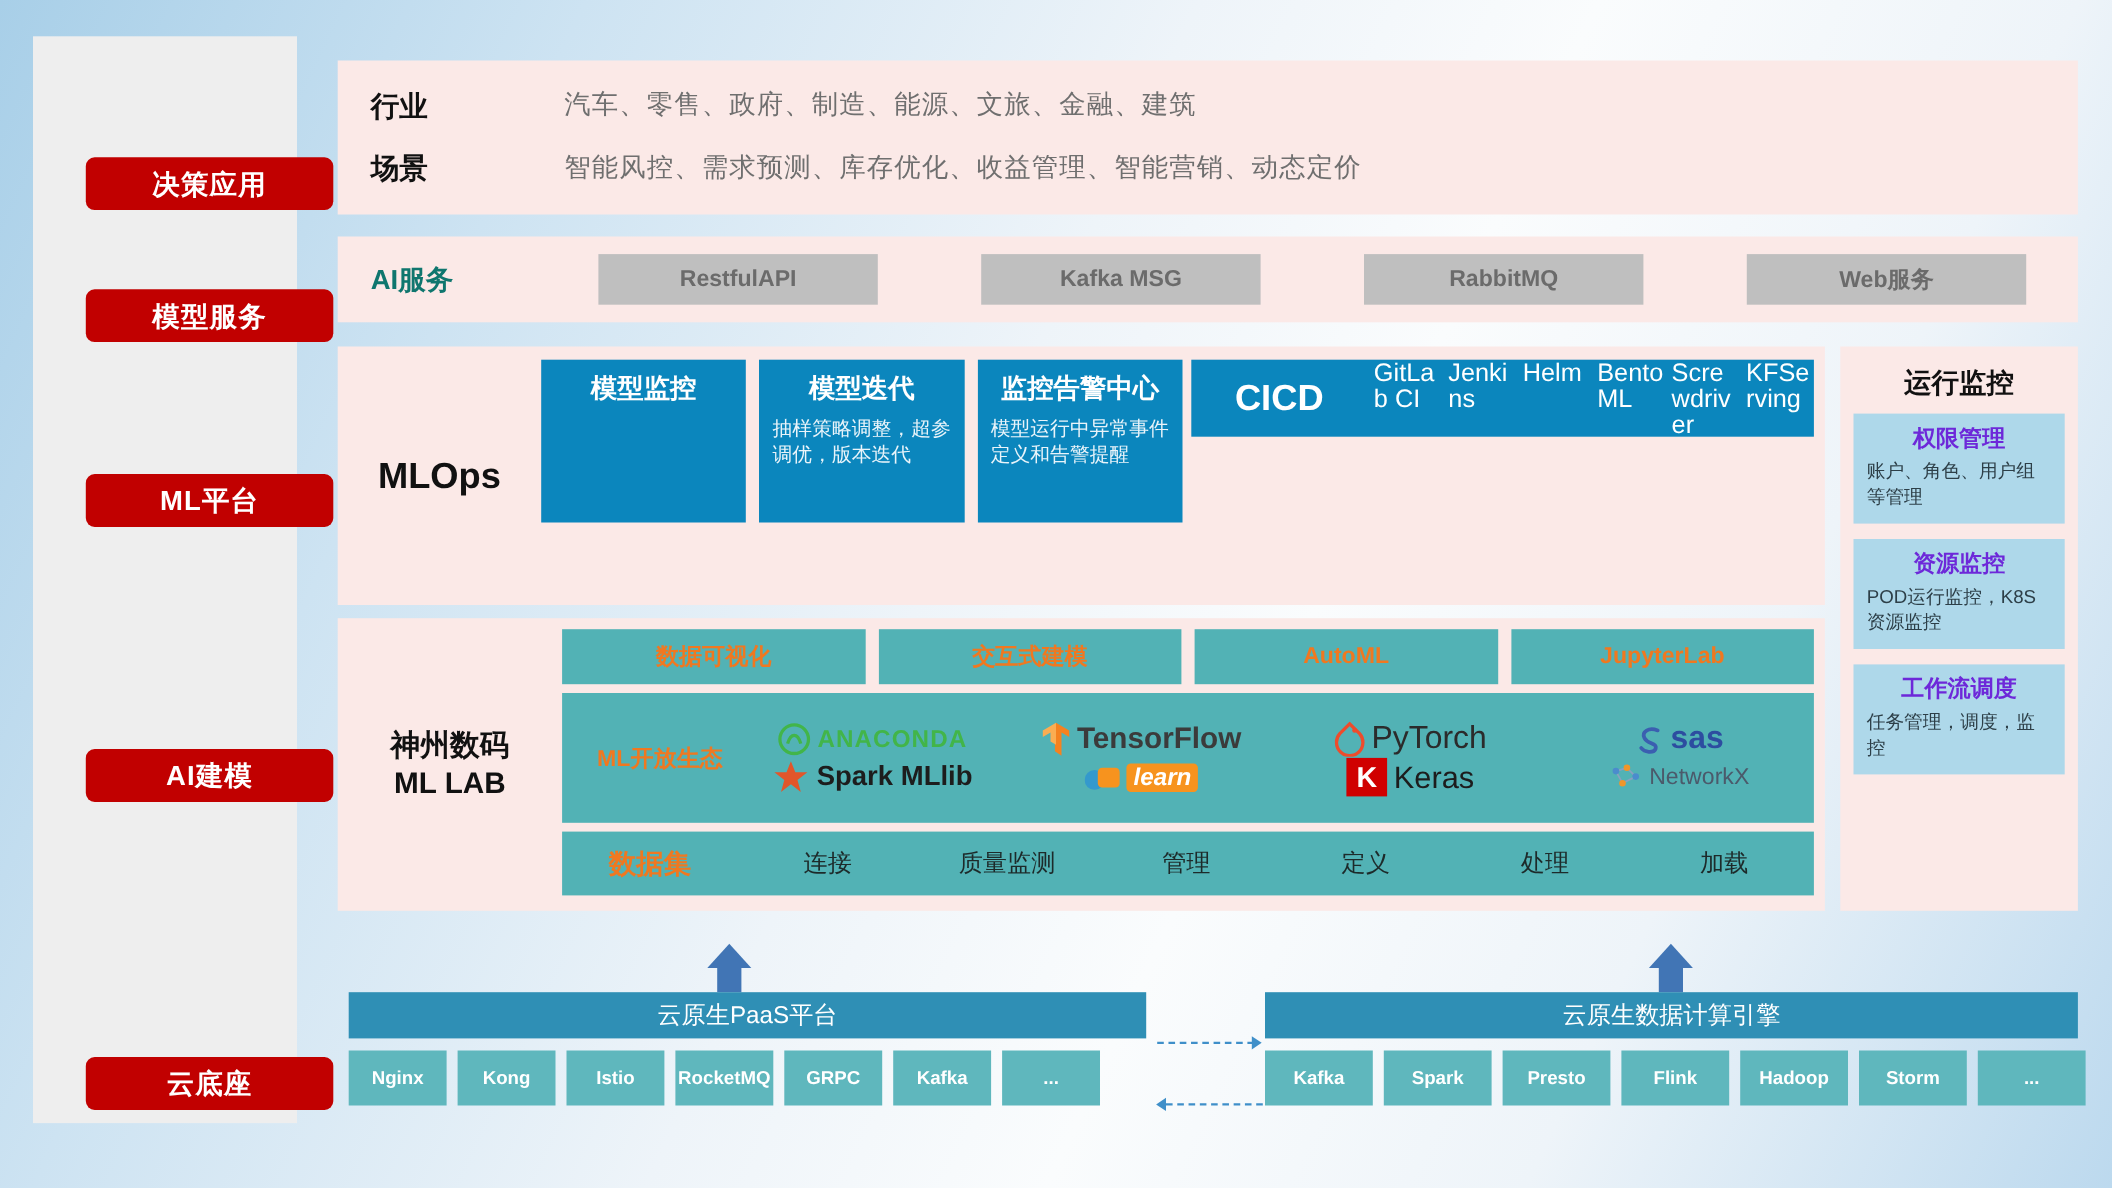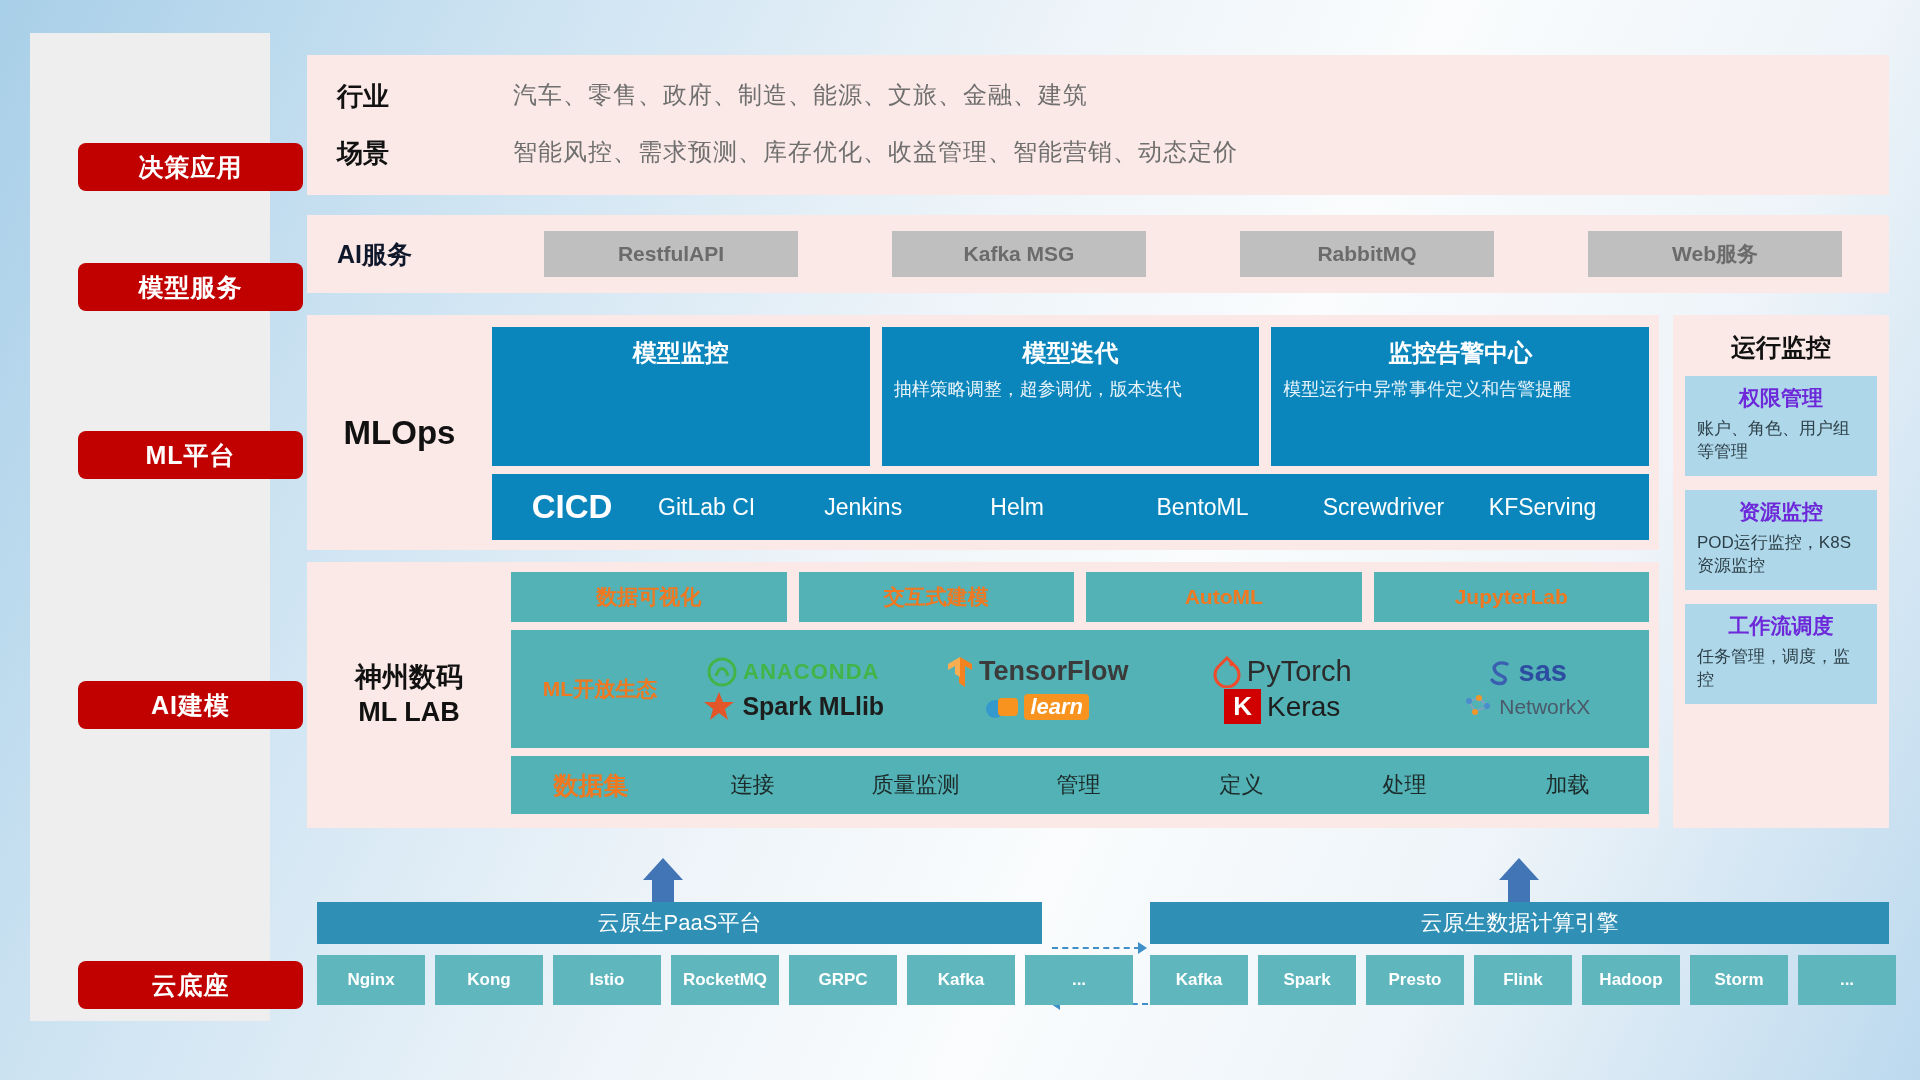--- a/index.html
+++ b/index.html
@@ -23,21 +23,21 @@
     color: #fff; font-weight: bold; font-size: 25px;
     display: flex; align-items: center; justify-content: center;
     letter-spacing: 1px;
   }
 
   
   .band {
     position: absolute; left: 307px; background: #fbe9e7;
   }
   .row-label {
-    font-weight: bold; color: #0f172a; font-size: 25px;
+    font-weight: bold; color: #0f766e; font-size: 25px;
   }
 
   
   #band-app { top: 55px; width: 1582px; height: 140px; }
   .appgrid { display: grid; grid-template-columns: 176px 1fr; height: 100%;
              align-content: center; row-gap: 22px; padding-left: 30px; }
   .appgrid .k { font-weight: bold; font-size: 26px; color: #111; }
   .appgrid .v { font-size: 24px; color: #6f6f6f; letter-spacing: 1px; }
 
   
@@ -49,21 +49,21 @@
     width: 254px; height: 46px; background: #bfbfbf; color: #6b6b6b;
     font-weight: bold; font-size: 21px;
     display: flex; align-items: center; justify-content: center;
   }
 
   
   #band-mlops { top: 315px; width: 1352px; height: 235px; }
   .mlops-wrap { display: flex; height: 100%; }
   .mlops-lbl { width: 185px; flex: none; display: flex; align-items: center;
                justify-content: center; font-weight: bold; font-size: 33px; color: #111; }
-  .mlops-right { flex: 1; padding: 12px 10px 10px 0; display: flex; flex-direction: column; gap: 8px; }
+  .mlops-right { flex: 1; padding: 12px 10px 10px 0; display: flex; gap: 8px; }
   .mlops-cards { display: flex; gap: 12px; height: 148px; }
   .mlcard { flex: 1; background: #0b86bd; padding: 10px 12px; color: #fff; }
   .mlcard .t { text-align: center; font-weight: bold; font-size: 24px; margin-bottom: 8px; }
   .mlcard .d { font-size: 18px; line-height: 1.35; color: #e9f4fa; }
   .cicd { background: #0b86bd; height: 70px; display: flex; align-items: center; overflow: hidden; }
   .cicd .brand { width: 160px; flex: none; text-align: center; color: #fff;
                  font-weight: bold; font-size: 33px; }
   .cicd .tools { flex: 1; display: flex; }
   .cicd .tool { flex: 1; color: #fff; font-size: 23px; text-align: left;
                 line-height: 1.05; word-break: break-all; padding-left: 6px; }
@@ -110,21 +110,21 @@
   #cloud-paas { left: 317px; top: 902px; width: 725px; }
   #cloud-engine { left: 1150px; top: 902px; width: 739px; }
 
   .chiprow { position: absolute; display: flex; gap: 10px; top: 955px; }
   .chip {
     height: 50px; background: #5fb7bd; color: #fff; font-weight: bold; font-size: 17px;
     display: flex; align-items: center; justify-content: center; text-align: center;
     line-height: 1.05; padding: 0 4px;
   }
   #chips-left { left: 317px; }
-  #chips-left .chip { width: 108px; }
+  #chips-left .chip { width: 89px; }
   #chips-right { left: 1150px; }
   #chips-right .chip { width: 98px; }
   .arrow-stem { position: absolute; background: #4175b5; }
   .arrow-head { position: absolute; width: 0; height: 0;
                 border-left: 20px solid transparent; border-right: 20px solid transparent;
                 border-bottom: 22px solid #4175b5; }
 
   .dashline { position: absolute; border-top: 2px dashed #3f8fc9; }
   .dasharrow { position: absolute; width: 0; height: 0;
                border-top: 6px solid transparent; border-bottom: 6px solid transparent; }

